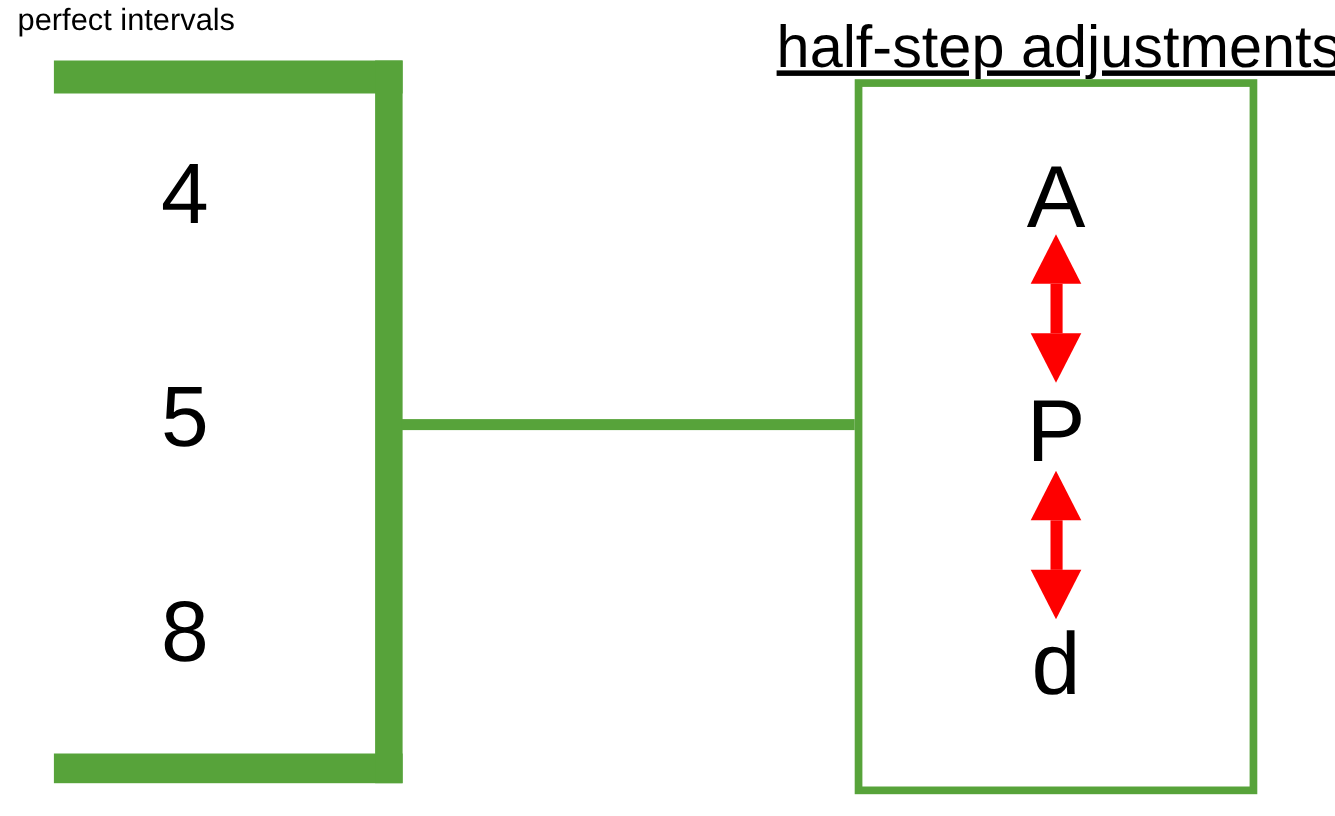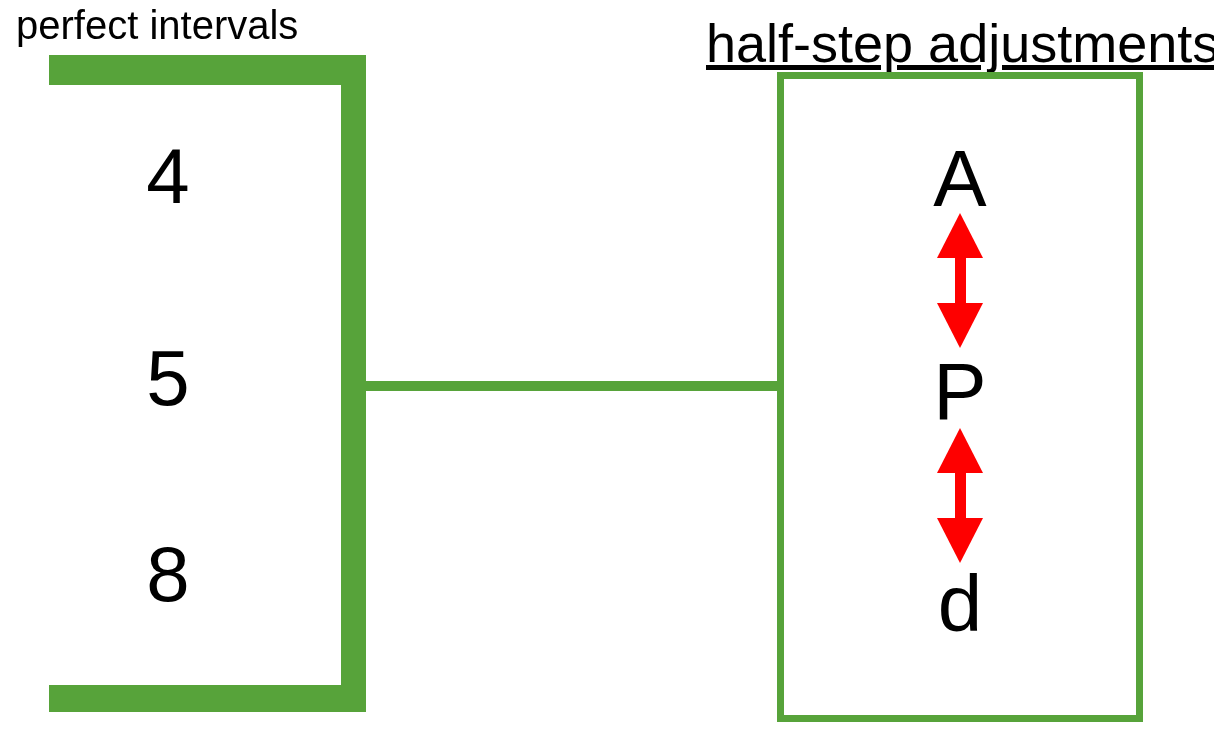--- a/index.html
+++ b/index.html
@@ -13,21 +13,21 @@
     width:1214px;height:742px;
     position:relative;overflow:hidden;
     font-family:"Liberation Sans", sans-serif;
     color:var(--ink);
   }
   .abs{position:absolute;}
 
   
   .left-title{
     left:16px;top:2px;
-    font-size:40px;line-height:1.15;
+    font-size:28px;line-height:1.15;
     white-space:nowrap;
   }
   .bracket{
     left:49px;top:55px;
     width:317px;height:657px;
     border-top:30px solid var(--green);
     border-right:25px solid var(--green);
     border-bottom:27px solid var(--green);
   }
   .interval{

